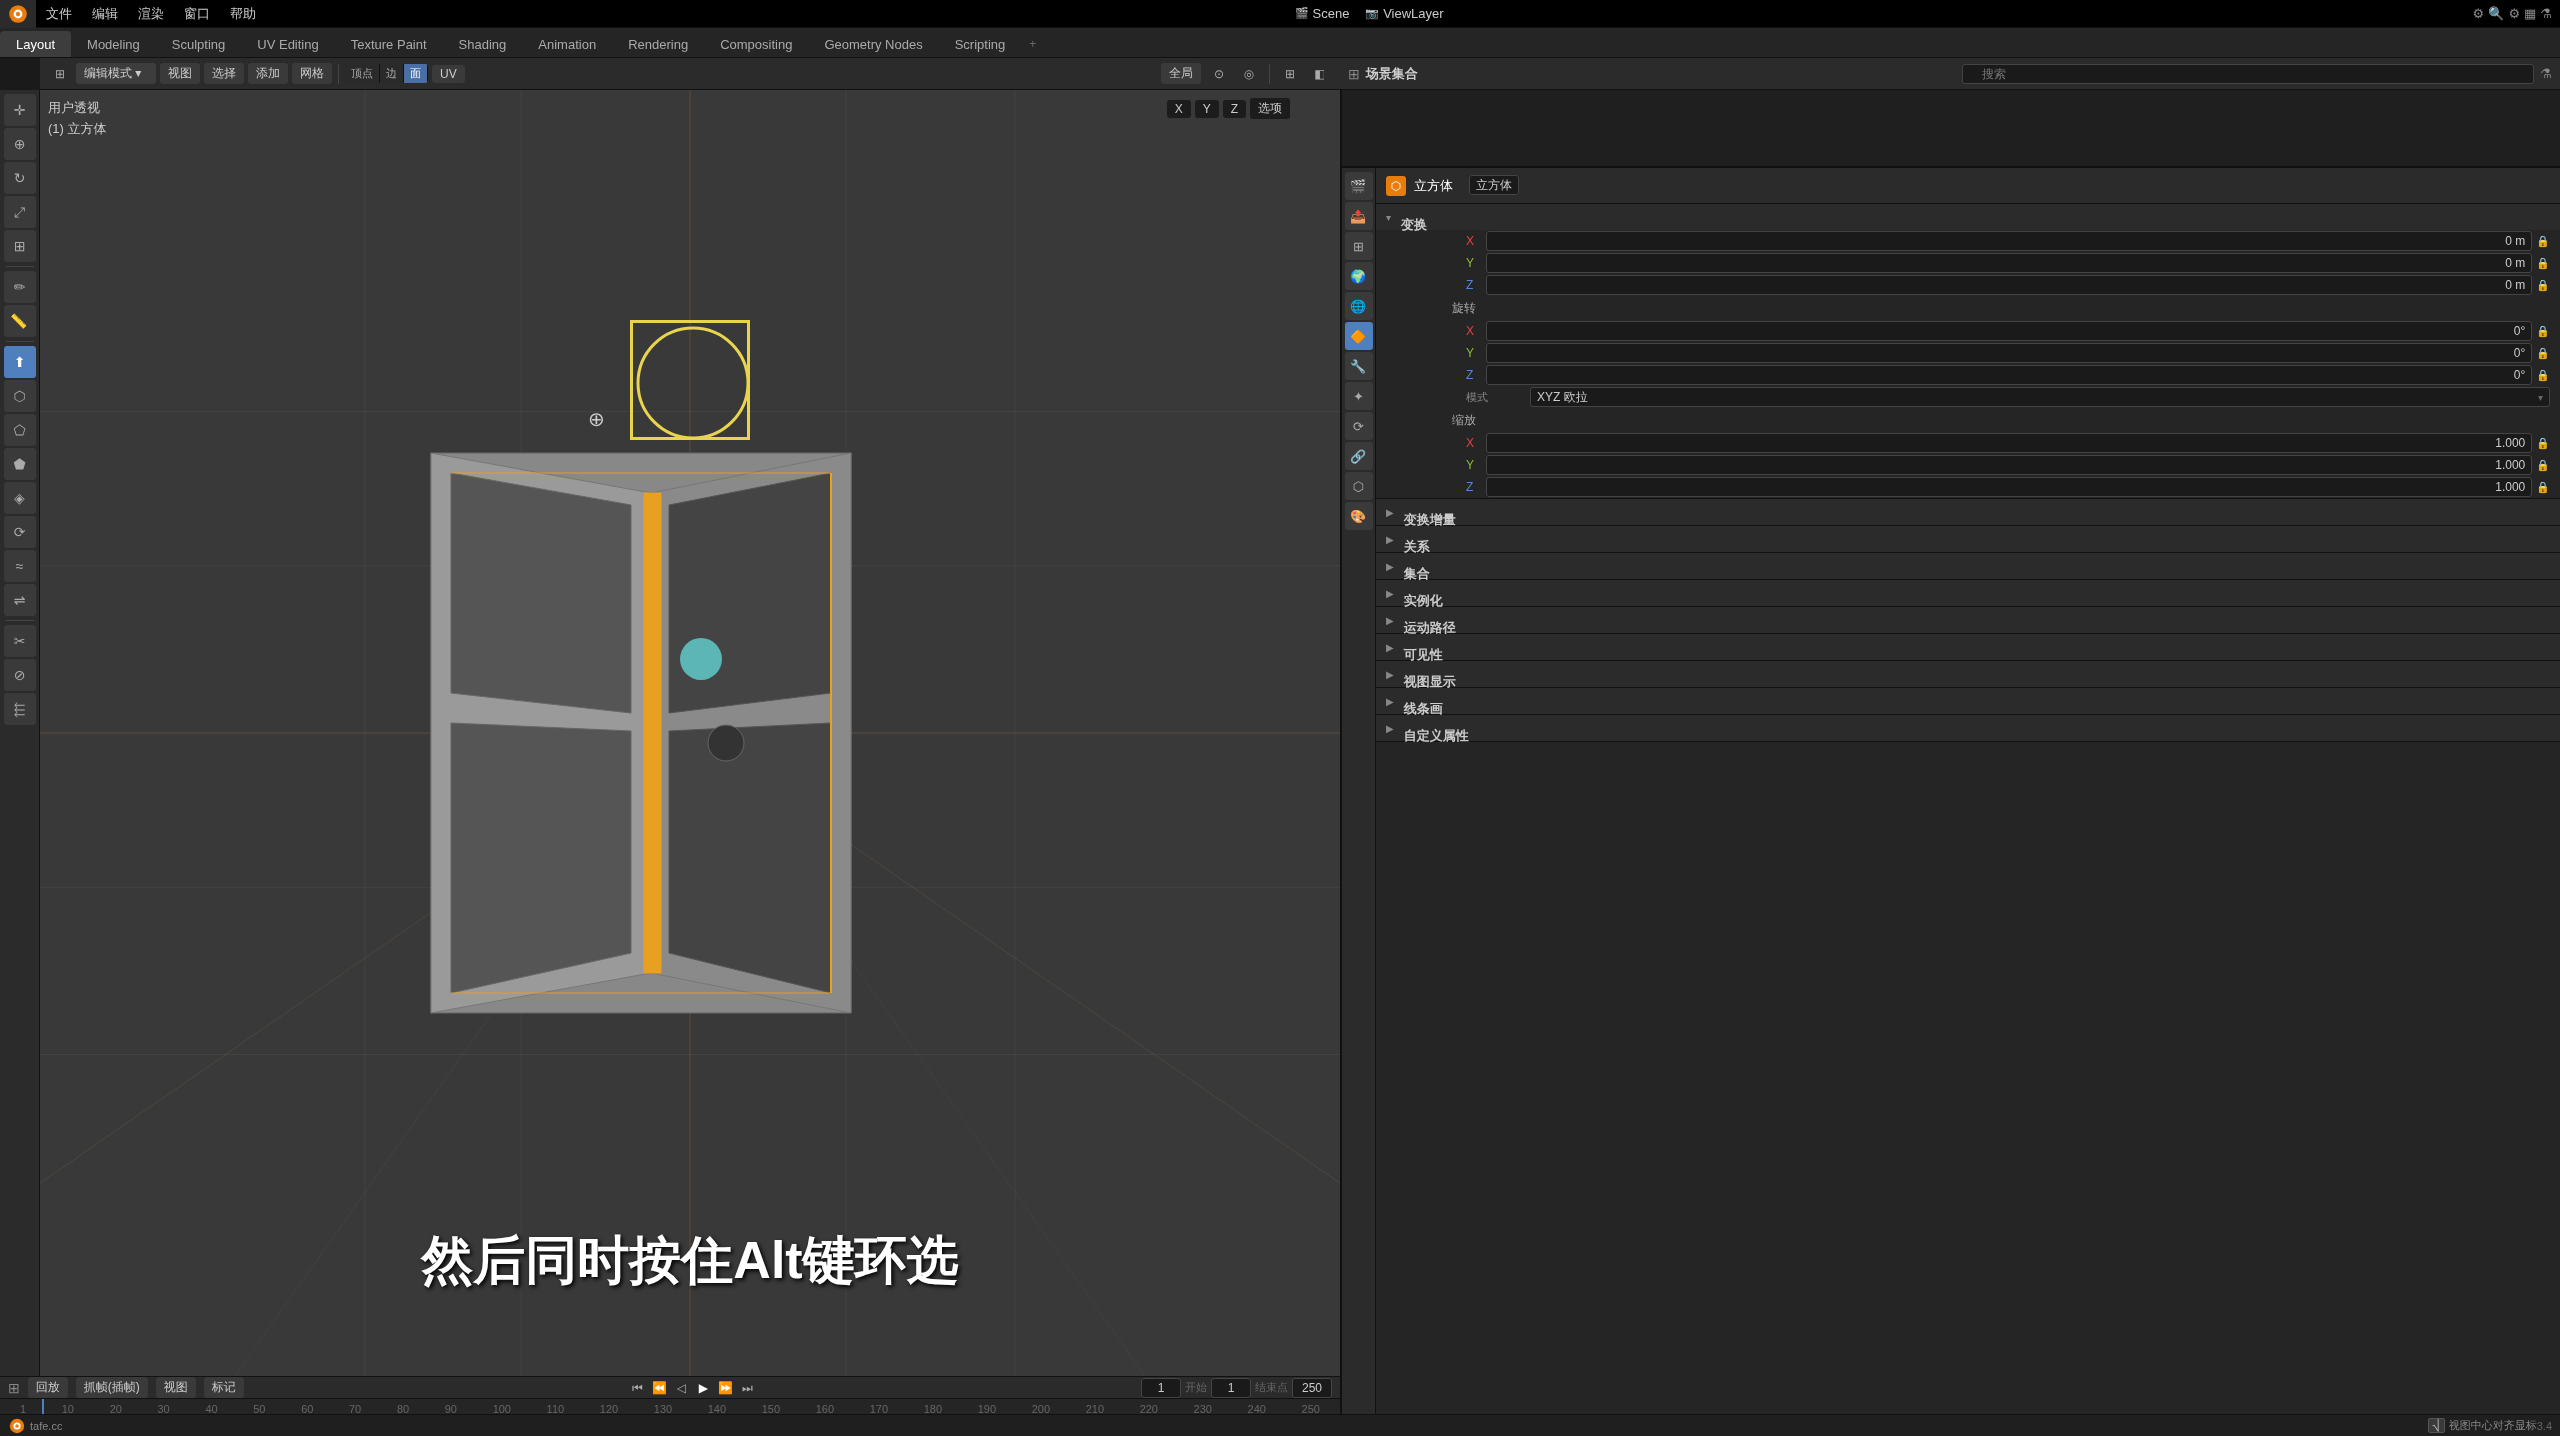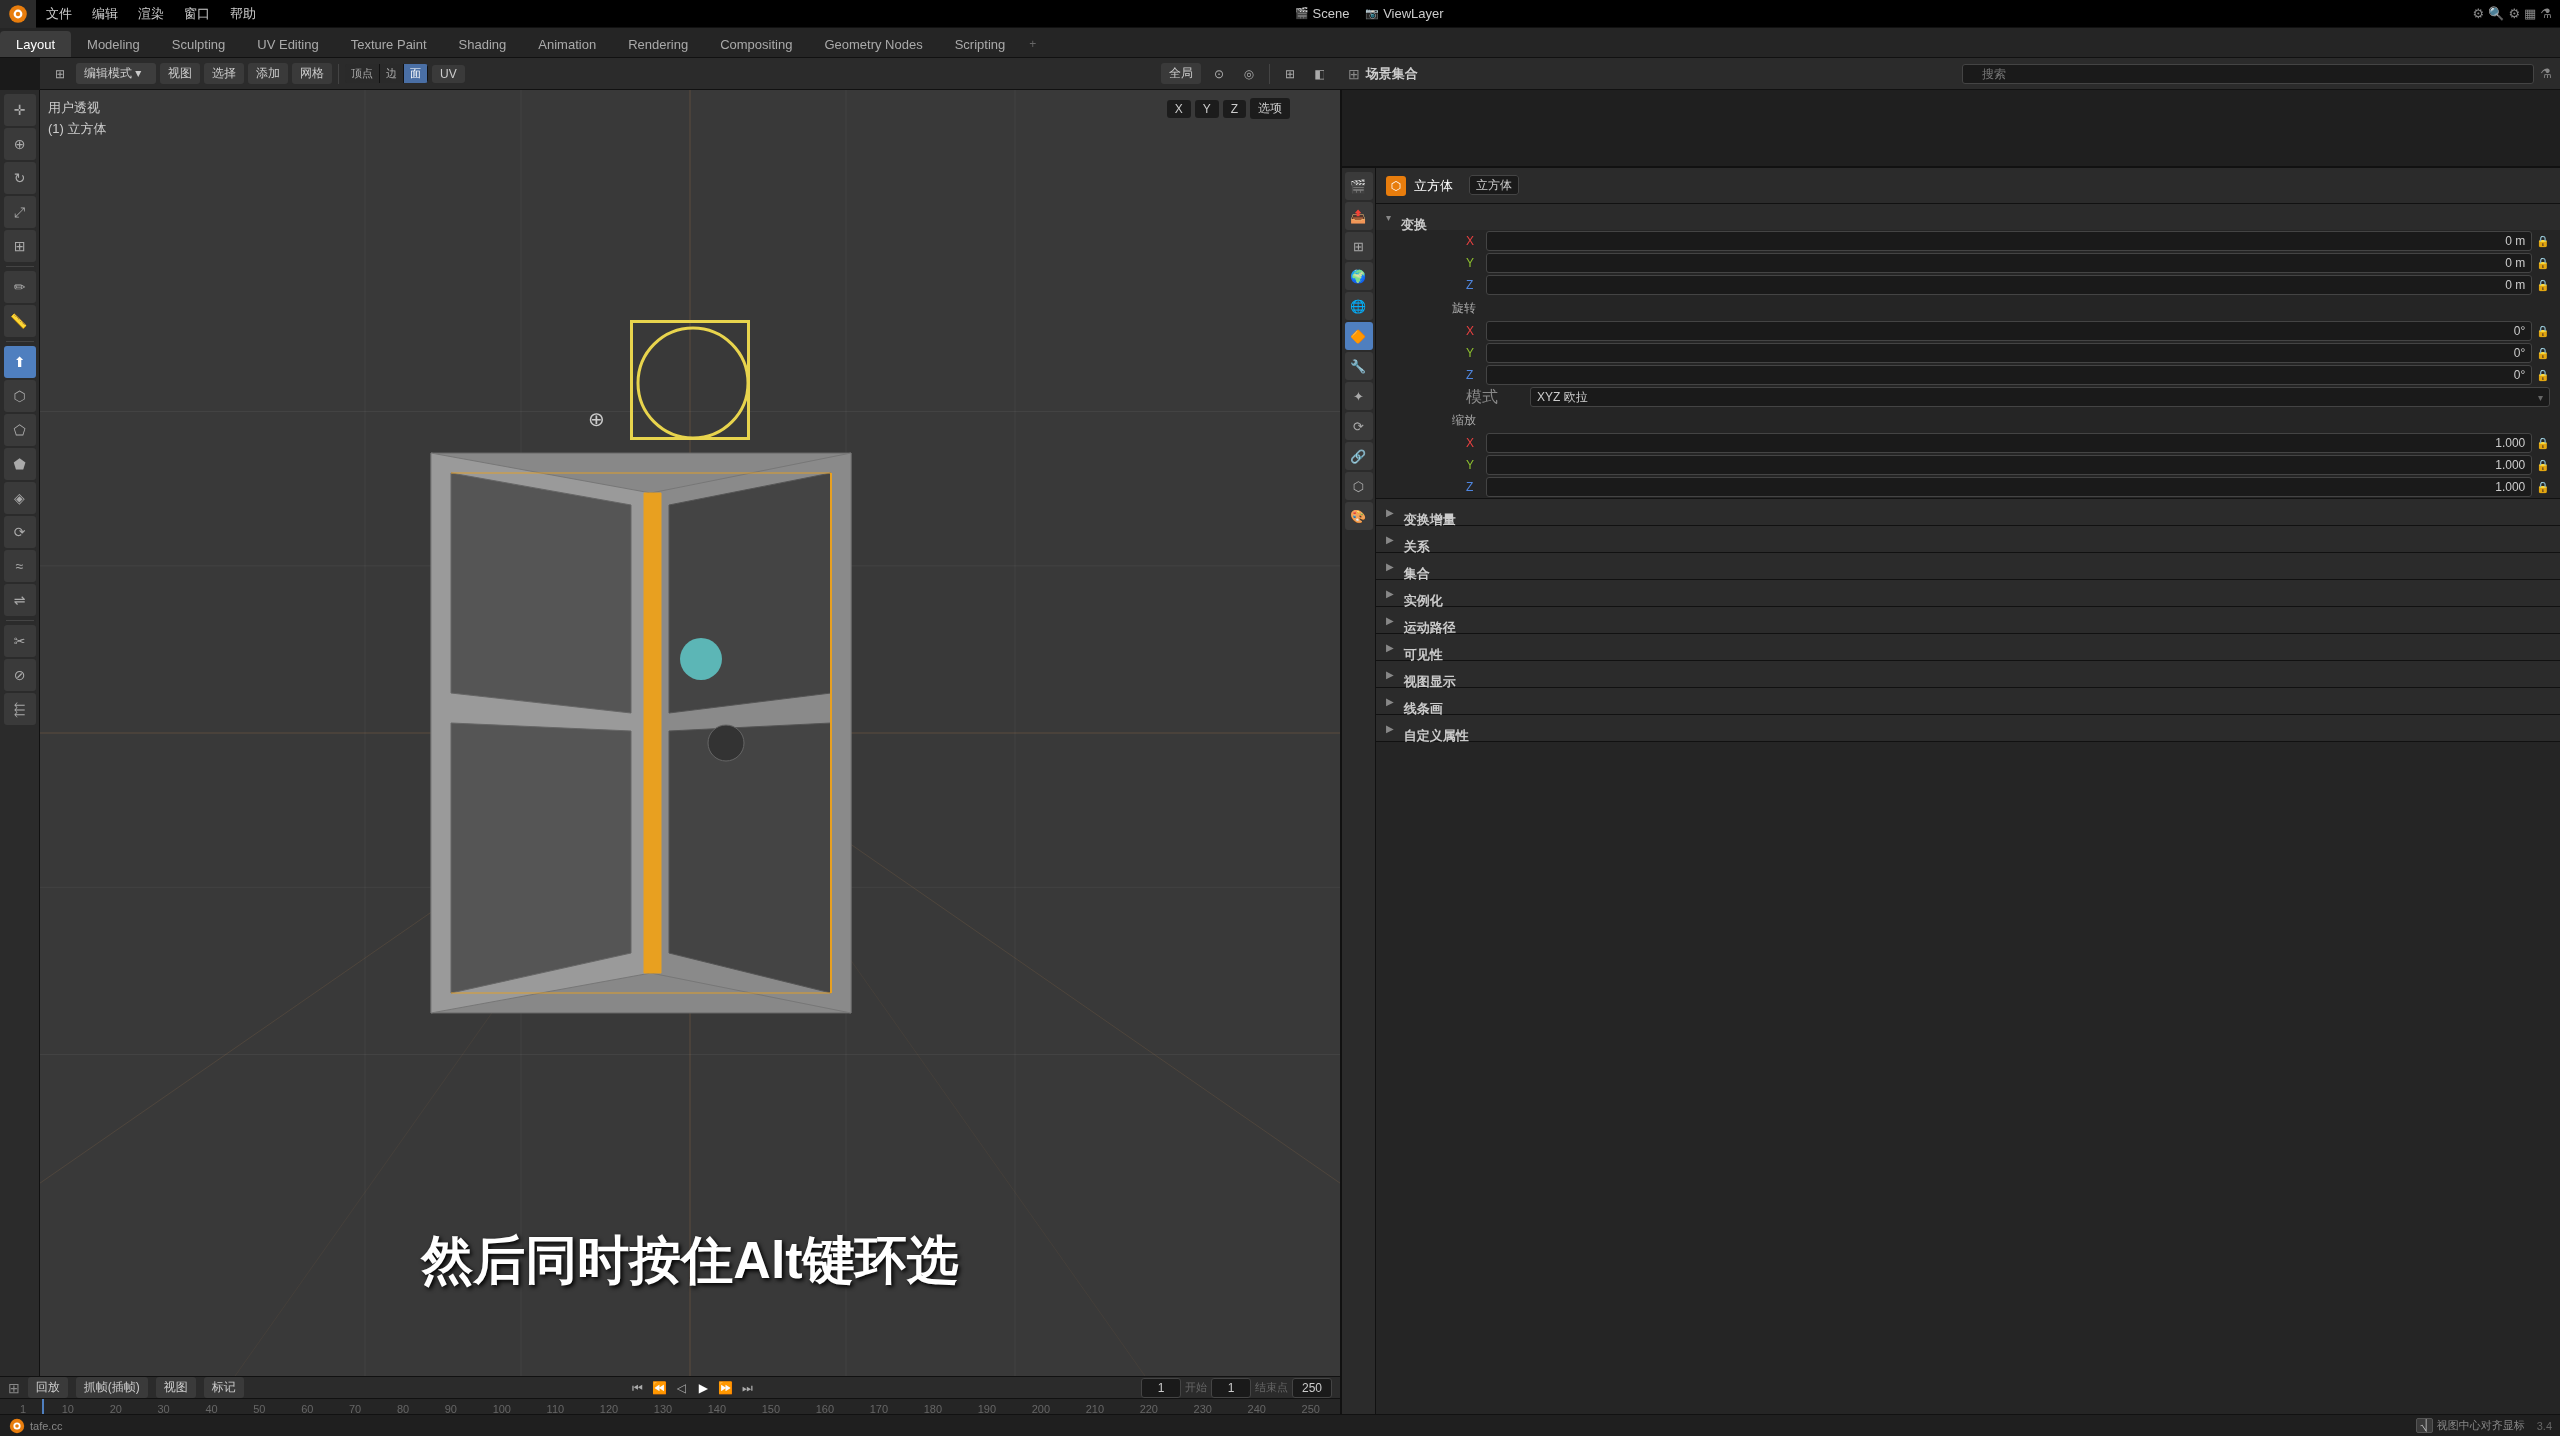--- a/index.html
+++ b/index.html
@@ -449,21 +449,20 @@
     .status-bar {
       position: absolute;
       bottom: 0;
       left: 0;
       right: 0;
       height: 22px;
       background: #1f1f1f;
       display: flex;
       align-items: center;
       padding: 0 8px;
-      gap: 12px;
       z-index: 200;
       border-top: 1px solid #111;
     }
     .status-item {
       display: flex;
       align-items: center;
       gap: 4px;
       color: #888;
       font-size: 11px;
     }
@@ -1023,21 +1022,21 @@
           <div class="coord-input">0°</div>
           <span class="lock-icon">🔒</span>
         </div>
         <div class="props-sub-row">
           <span class="coord-label coord-z">Z</span>
           <div class="coord-input">0°</div>
           <span class="lock-icon">🔒</span>
         </div>
 
         <div class="props-sub-row">
-          <span class="coord-label" style="min-width:60px;color:#888;font-size:16px;">模式</span>
+          <span class="coord-label" style="min-width:60px;color:#888;font-size:11px;">模式</span>
           <div class="props-dropdown">
             <span>XYZ 欧拉</span>
             <span class="small-expand">▾</span>
           </div>
         </div>
 
         <div class="props-row">
           <span class="props-label">缩放</span>
         </div>
         <div class="props-sub-row">

